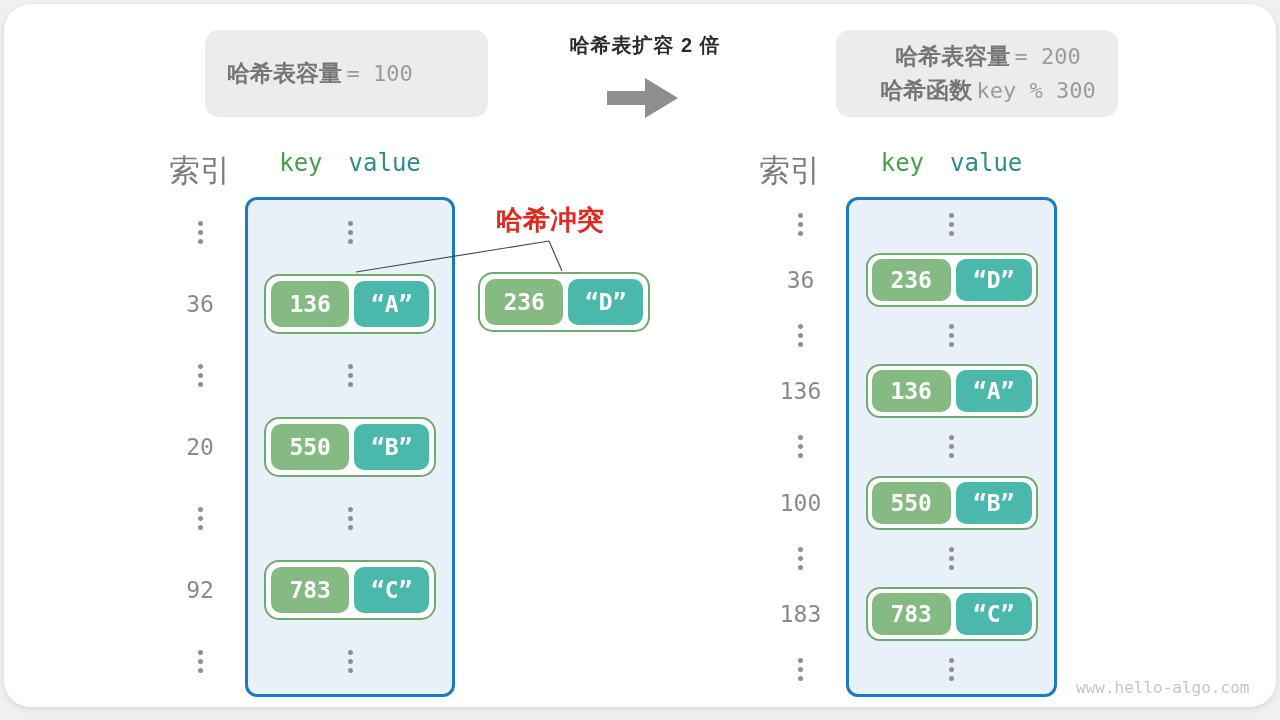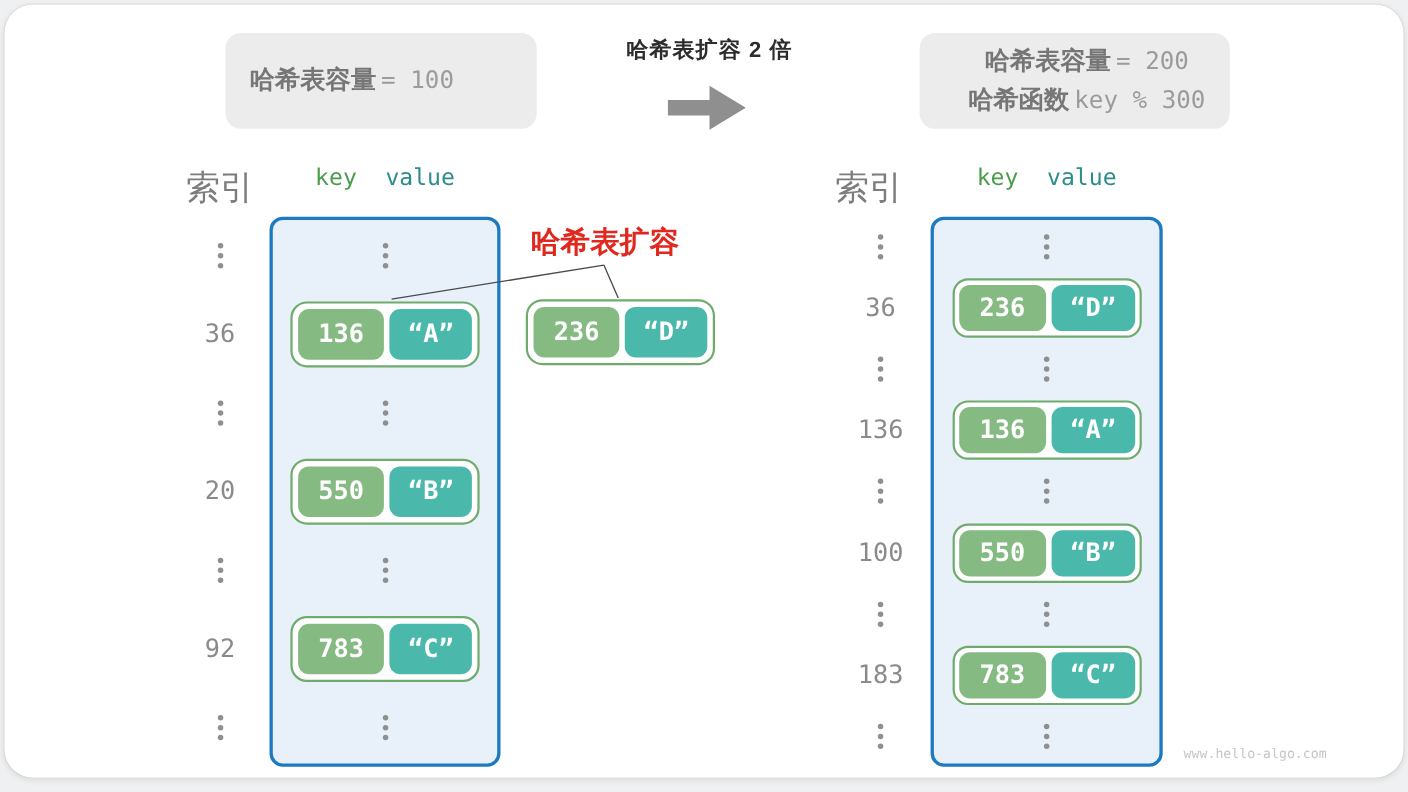--- a/index.html
+++ b/index.html
@@ -38,21 +38,21 @@
   .info-mono{font-family:"DejaVu Sans Mono", monospace;font-size:22px;color:#9b9b9b;}
   
   .fig-title{
     font-size:20px;font-weight:bold;color:#2c2c2c;
     text-align:center;white-space:nowrap;letter-spacing:1px;
   }
   
   .hdr-idx{font-size:31px;color:#7d7d7d;text-align:center;}
   .hdr-kv{
     display:flex;justify-content:center;gap:26px;
-    font-family:"DejaVu Sans Mono", monospace;font-size:21px;
+    font-family:"DejaVu Sans Mono", monospace;font-size:24px;
   }
   .hdr-key{color:var(--hdr-key);}
   .hdr-val{color:var(--hdr-val);}
   
   .bucket-bg{
     background:var(--bucket-fill);
     border:3px solid var(--bucket-border);
     border-radius:12px;
   }
   
@@ -85,21 +85,21 @@
   .dots i{width:5px;height:5px;border-radius:50%;background:#8f8f8f;display:block;}
   
   .collision-label{
     font-size:27px;font-weight:bold;color:var(--red);
     white-space:nowrap;text-align:center;
   }
   .overlay-svg{position:absolute;left:0;top:0;pointer-events:none;}
   
   .watermark{
     font-family:"DejaVu Sans Mono", monospace;
-    font-size:12px;color:#c6c6c6;white-space:nowrap;
+    font-size:16px;color:#c6c6c6;white-space:nowrap;
   }
 </style>
 </head>
 <body>
 
 <div class="stage">
 
   <div class="card"></div>
 
   <div class="abs info-box" style="left:205px;top:30px;width:283px;height:87px;">
@@ -350,21 +350,21 @@
     <div class="entry-cell">
           <div class="dots">
             <i></i>
             <i></i>
             <i></i>
           </div>
         </div>
   </div>
 </div>
 
-  <div class="abs collision-label" style="left:480px;top:202px;width:140px;">哈希表扩容</div>
+  <div class="abs collision-label" style="left:480px;top:202px;width:140px;">哈希冲突</div>
   <svg class="overlay-svg" width="1280" height="720" viewBox="0 0 1280 720">
     <line x1="549" y1="241" x2="356" y2="272" stroke="#4a4a4a" stroke-width="1.2"></line>
     <line x1="549" y1="241" x2="562" y2="271" stroke="#4a4a4a" stroke-width="1.2"></line>
   </svg>
 
   <div class="abs pair" style="left:478px;top:272px;">
     <span class="kv key">236</span>
     <span class="kv val">“D”</span>
   </div>
 

